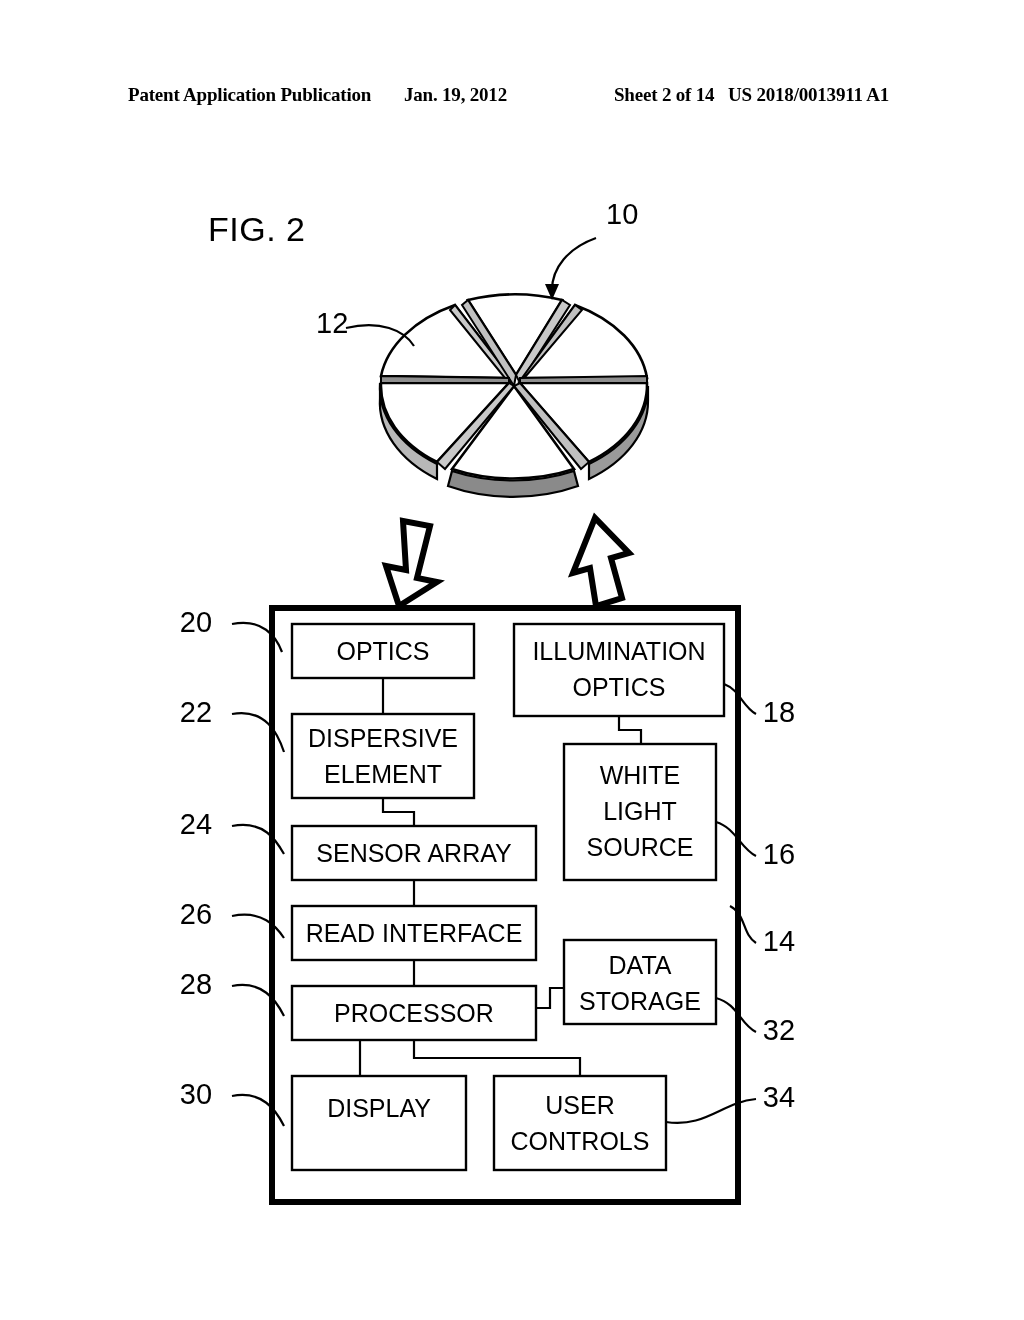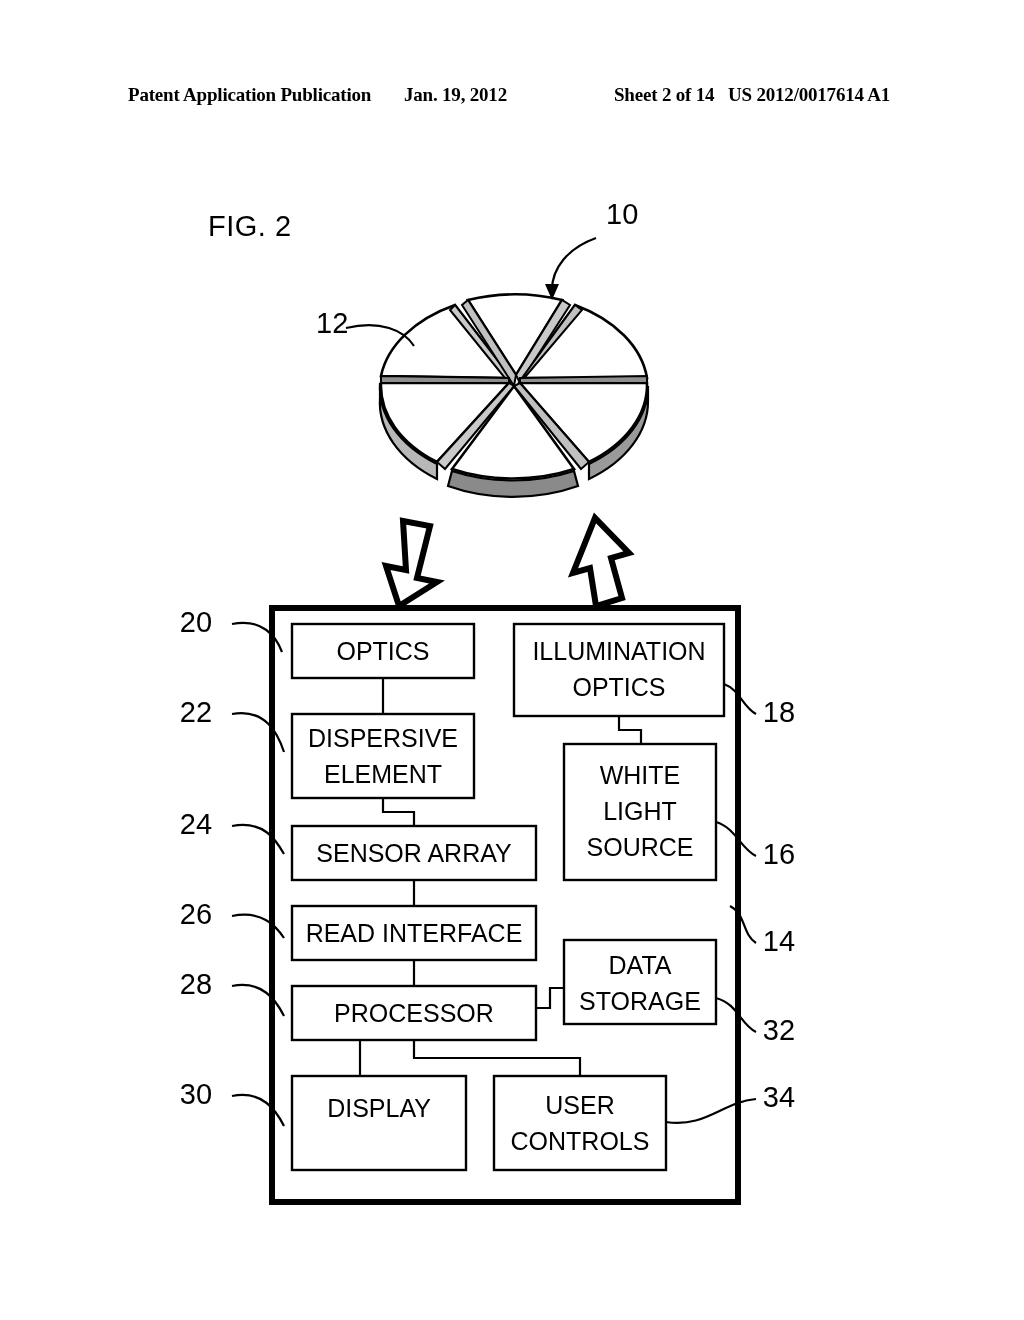--- a/index.html
+++ b/index.html
@@ -34,21 +34,21 @@
   #page-header .hdr-date  { position: absolute; left: 404px; top: 0; }
   #page-header .hdr-sheet { position: absolute; left: 586px; top: 0; margin-left: 28px; }
   #page-header .hdr-num   { position: absolute; left: 728px; top: 0; }
 
   
   #fig-label {
     position: absolute;
     left: 208px;
     top: 210px;
     font-family: "Liberation Sans", sans-serif;
-    font-size: 29px;
+    font-size: 34px;
     letter-spacing: 0.5px;
   }
 
   
   #figure-svg {
     position: absolute;
     left: 0;
     top: 0;
     width: 1024px;
     height: 1320px;
@@ -93,21 +93,21 @@
   }
   .disc-face { fill: #ffffff; stroke: #000000; stroke-width: 2.6; }
 </style>
 </head>
 <body>
 
 <div id="page-header">
   <span class="hdr-pub">Patent Application Publication</span>
   <span class="hdr-date">Jan. 19, 2012</span>
   <span class="hdr-sheet">Sheet 2 of 14</span>
-  <span class="hdr-num">US 2012/0017614 A1</span>
+  <span class="hdr-num">US 2018/0013911 A1</span>
 </div>
 
 <div id="fig-label">FIG. 2</div>
 
 <svg id="figure-svg" viewBox="0 0 1024 1320">
 
   <g>
 
     <g>
       <path d="M380,383 A140,95 0 0 0 437,464 L437,479 A140,95 0 0 1 380,398 Z" fill="#b8b8b8" stroke="#000" stroke-width="2.2"></path>

